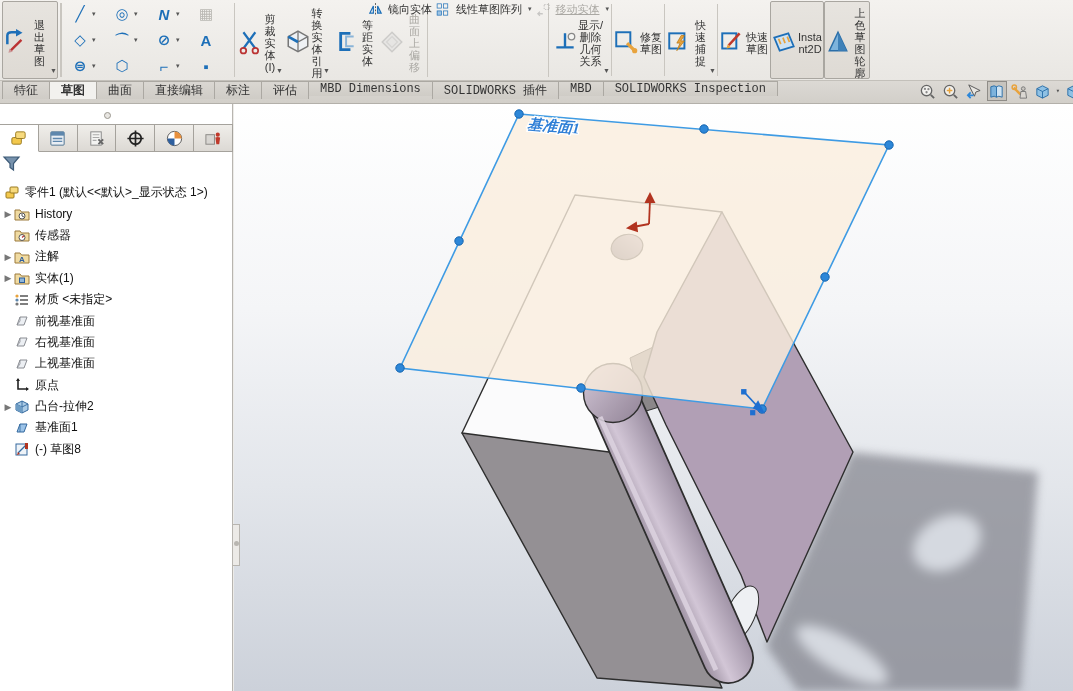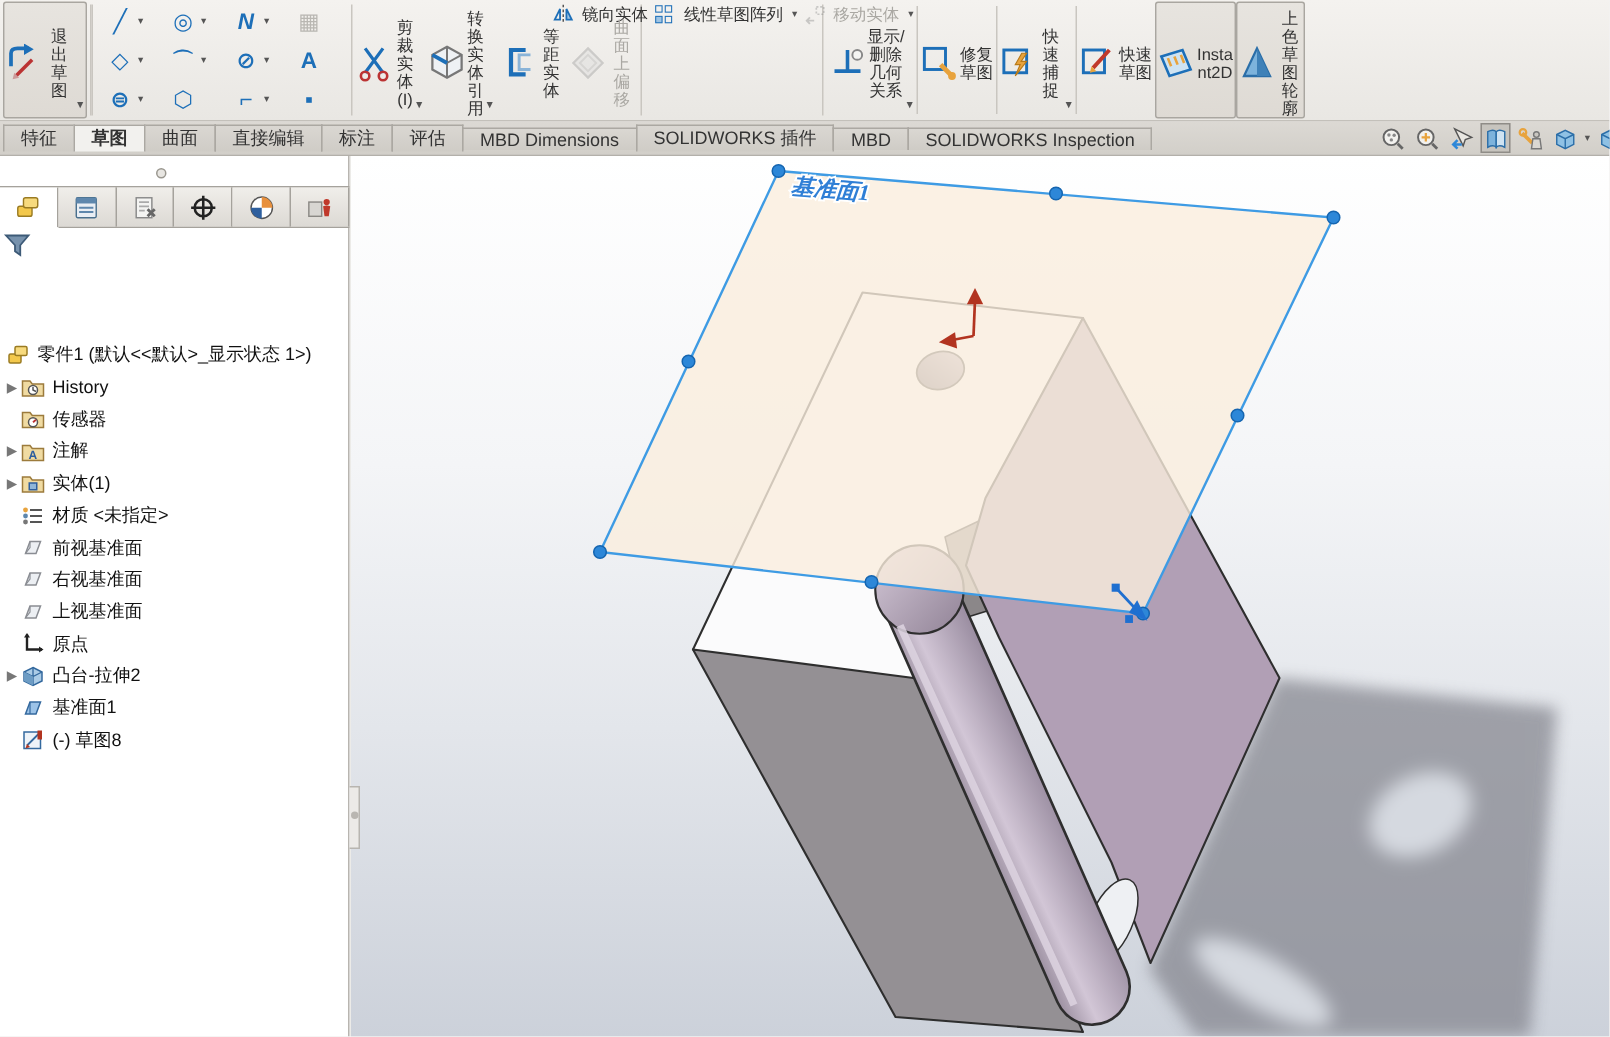--- a/index.html
+++ b/index.html
@@ -30,27 +30,27 @@
   .gtool .glyph { font-size:15px; color:#1d6fb8; font-weight:bold; width:20px; text-align:center; }
   .gtool .dd { font-size:7px; color:#555; width:8px; }
   .gtool.disabled .glyph { color:#b9b7b2; }
   .gtool.italic .glyph { font-style:italic; }
 
   .rowstack { display:flex; flex-direction:row; justify-content:center; gap:3px; padding:0 4px; }
   .rowbtn { display:flex; align-items:center; gap:4px; height:18px; }
   .rowbtn .bicon { width:17px; height:17px; }
   .rowbtn .rlabel { font-size:11px; color:#333; white-space:nowrap; }
   .rowbtn .dd { font-size:7px; color:#555; margin-left:2px; }
-  .rowbtn.disabled .rlabel { color:#aaa8a3; }
+  .rowbtn.disabled .rlabel { color:#aaa8a3;text-decoration:underline; }
   .rowbtn.disabled .bicon { opacity:.4; filter:grayscale(1); }
 
   
   .tabrow { position:absolute; left:0; top:81px; width:1073px; height:23px;
             background:linear-gradient(#dcd9d4,#d2cfc9); border-bottom:1px solid #b3b0aa;
-            display:flex; align-items:center; }
+            display:flex; align-items:flex-start;font-family:Liberation Mono, monospace; }
   .rtab { display:flex; align-items:center; padding:0 11px; font-size:12px; color:#333;
           border:1px solid #aba8a2; border-bottom:none; background:linear-gradient(#dad7d2,#cfccc6);
           margin-left:-1px; cursor:default; }
   .rtab:first-child { margin-left:2px; }
   .rtab.active { background:#f2f1ee; font-weight:bold; position:relative; }
   .tabspace { flex:1; }
   .hud { display:flex; align-items:center; gap:3px; padding-right:0; }
   .hudicon { width:20px; height:20px; display:flex; align-items:center; justify-content:center;
              border:1px solid transparent; }
   .hudicon svg { width:17px; height:17px; }
@@ -64,21 +64,21 @@
   .collapse-dot { position:absolute; left:104px; top:8px; width:7px; height:7px; border-radius:50%;
                   border:1px solid #9a978f; background:#e8e6e2; }
   .stabs { position:absolute; left:0; top:20px; width:233px; height:28px; display:flex;
            border-top:1px solid #a5a29c; border-bottom:1px solid #a5a29c; background:#e9e7e3; }
   .stab { flex:1; display:flex; align-items:center; justify-content:center;
           border-right:1px solid #a5a29c; background:linear-gradient(#f0eeea,#dcd9d4); }
   .stab svg { width:19px; height:19px; }
   .stab.active { background:#ffffff; border-bottom:1px solid #fff; margin-bottom:-1px; }
   .filter-row { position:absolute; left:2px; top:50px; width:229px; height:26px; }
   .filter-row svg { width:20px; height:20px; }
-  .tree { position:absolute; left:0; top:78px; width:244px;margin-top:44px; }
+  .tree { position:absolute; left:0; top:78px; width:244px; }
   .trow { display:flex; align-items:center; height:21.4px; padding-left:2px; }
   .trow .exp { width:12px; font-size:9px; color:#777; text-align:center; flex:0 0 12px; }
   .trow .ticon { width:16px; height:16px; flex:0 0 16px; margin-right:5px; }
   .trow .tlabel { font-size:12px; color:#111; white-space:nowrap; }
   .trow.root { padding-left:4px; }
   .trow.child { padding-left:2px; }
 
   .splitter { position:absolute; left:233px; top:420px; width:7px; height:42px;
               background:#eceae7; border:1px solid #b8b5b0; border-left:none; z-index:5; }
   .splitter .sdot { position:absolute; left:1px; top:16px; width:5px; height:5px; border-radius:50%;

